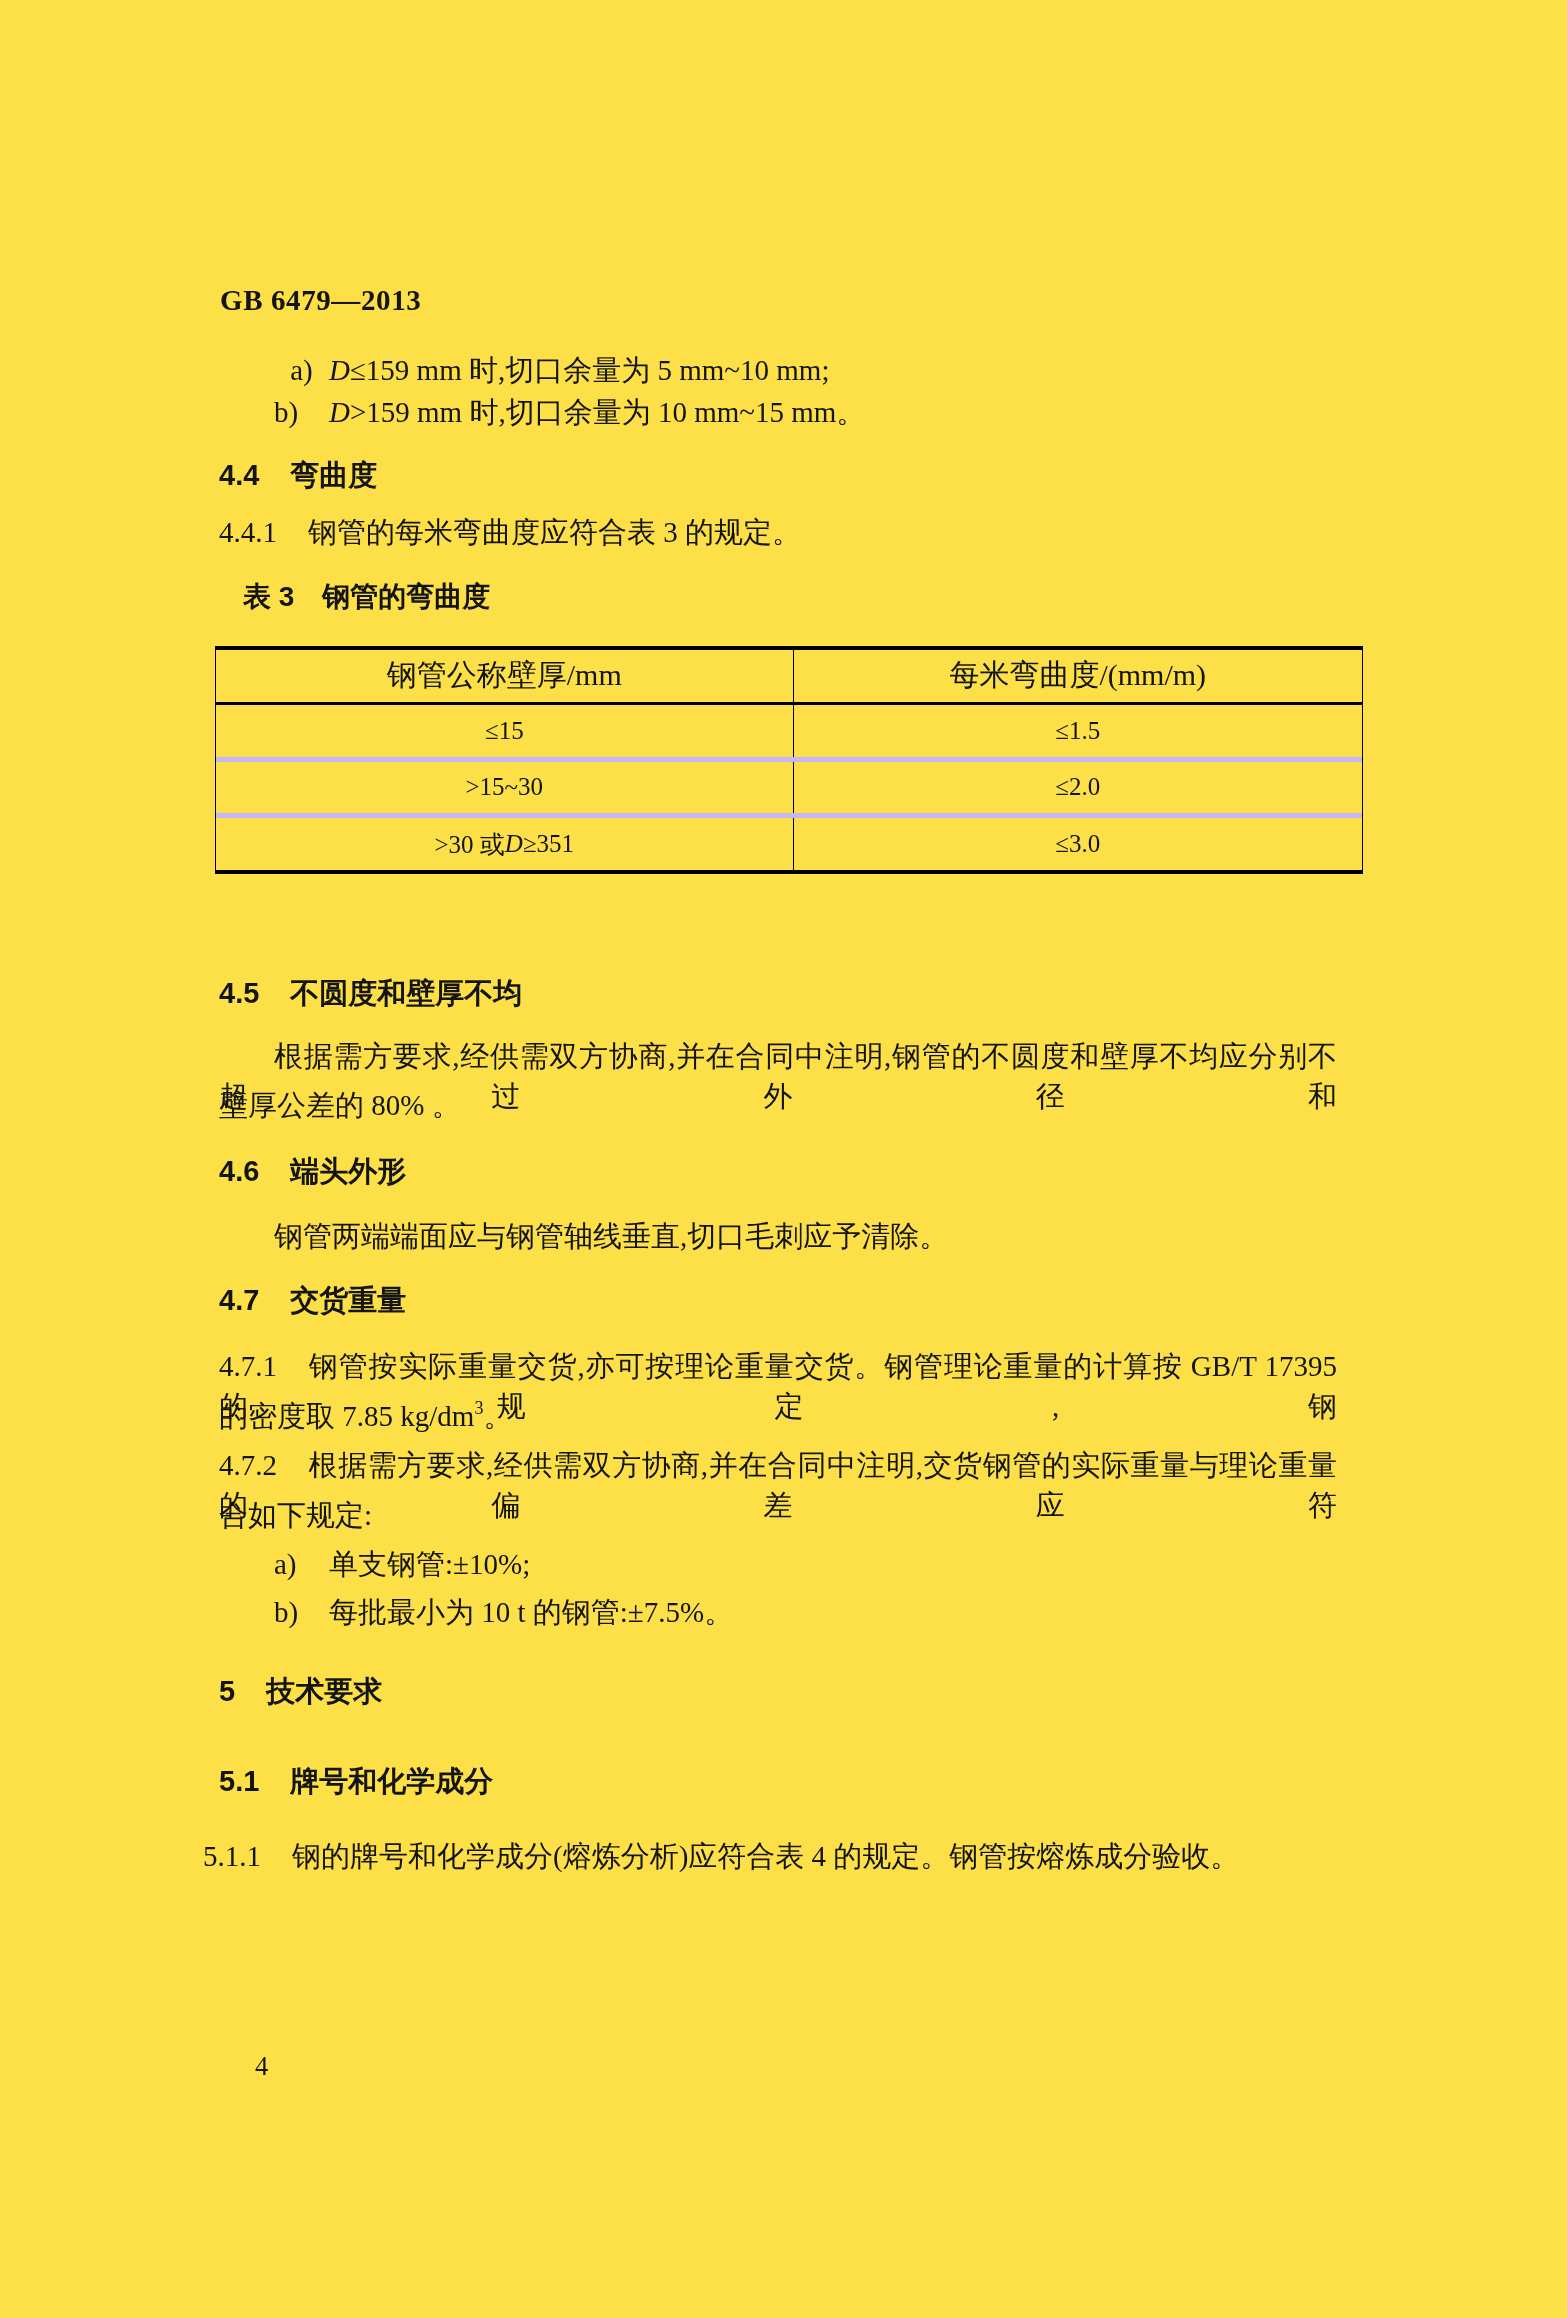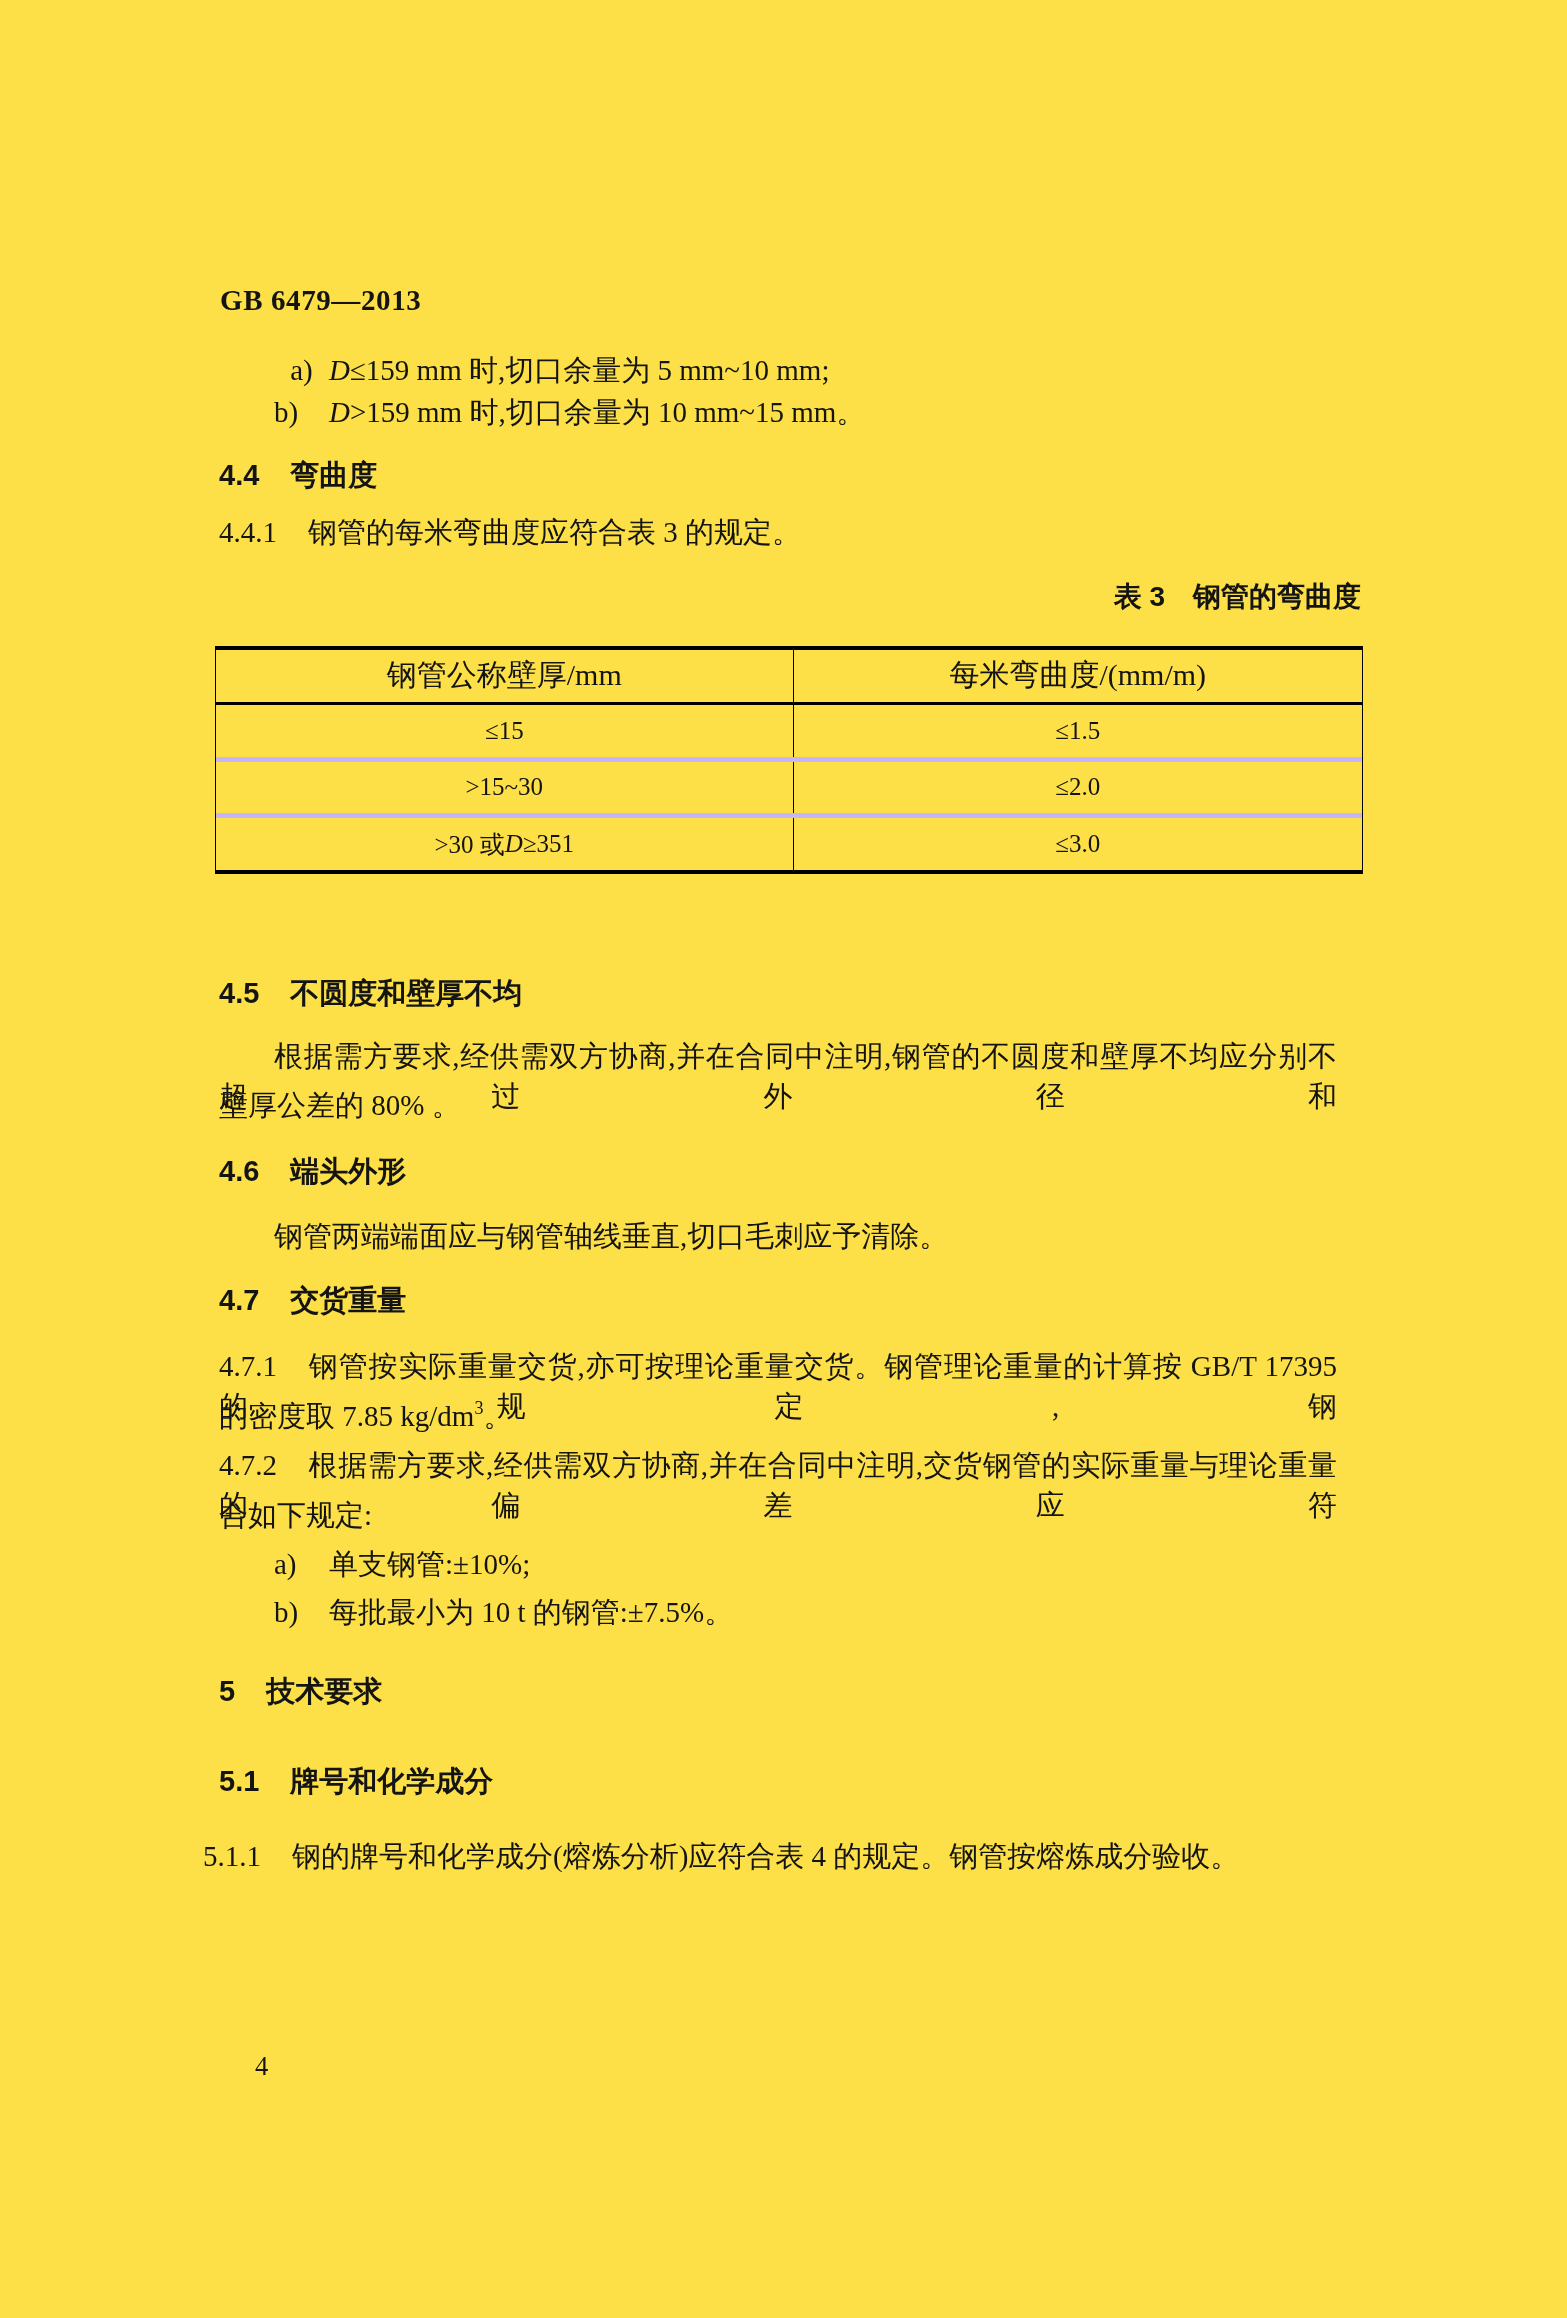--- a/index.html
+++ b/index.html
@@ -25,21 +25,21 @@
   .num-gap { display: inline-block; margin-right: 31px; }
   .item-label { display: inline-block; width: 55px; }
   .jline {
     white-space: normal; width: 1118px;
     text-align: justify; text-align-last: justify;
   }
   .indent2 { text-indent: 55px; }
   .d-var { font-style: italic; font-family: "Liberation Serif", "DejaVu Serif", serif; }
   .sup3 { font-size: 18px; position: relative; top: -12px; }
   .caption-line {
-    left: 243px; top: 578px; width: 1118px; text-align: right;
+    left: 243px; top: 578px; width: 1118px; text-align: left;
     font-family: "Liberation Sans", "DejaVu Sans", sans-serif;
     font-weight: bold; font-size: 28px;
   }
   .caption-title { margin-left: 28px; }
   .tbl {
     position: absolute; left: 215px; top: 646px;
     width: 1148px; height: 228px; box-sizing: border-box;
     border-top: 4.2px solid #000; border-bottom: 4.2px solid #000;
     border-left: 1.8px solid #000; border-right: 1.8px solid #000;
     display: flex; flex-direction: column;

